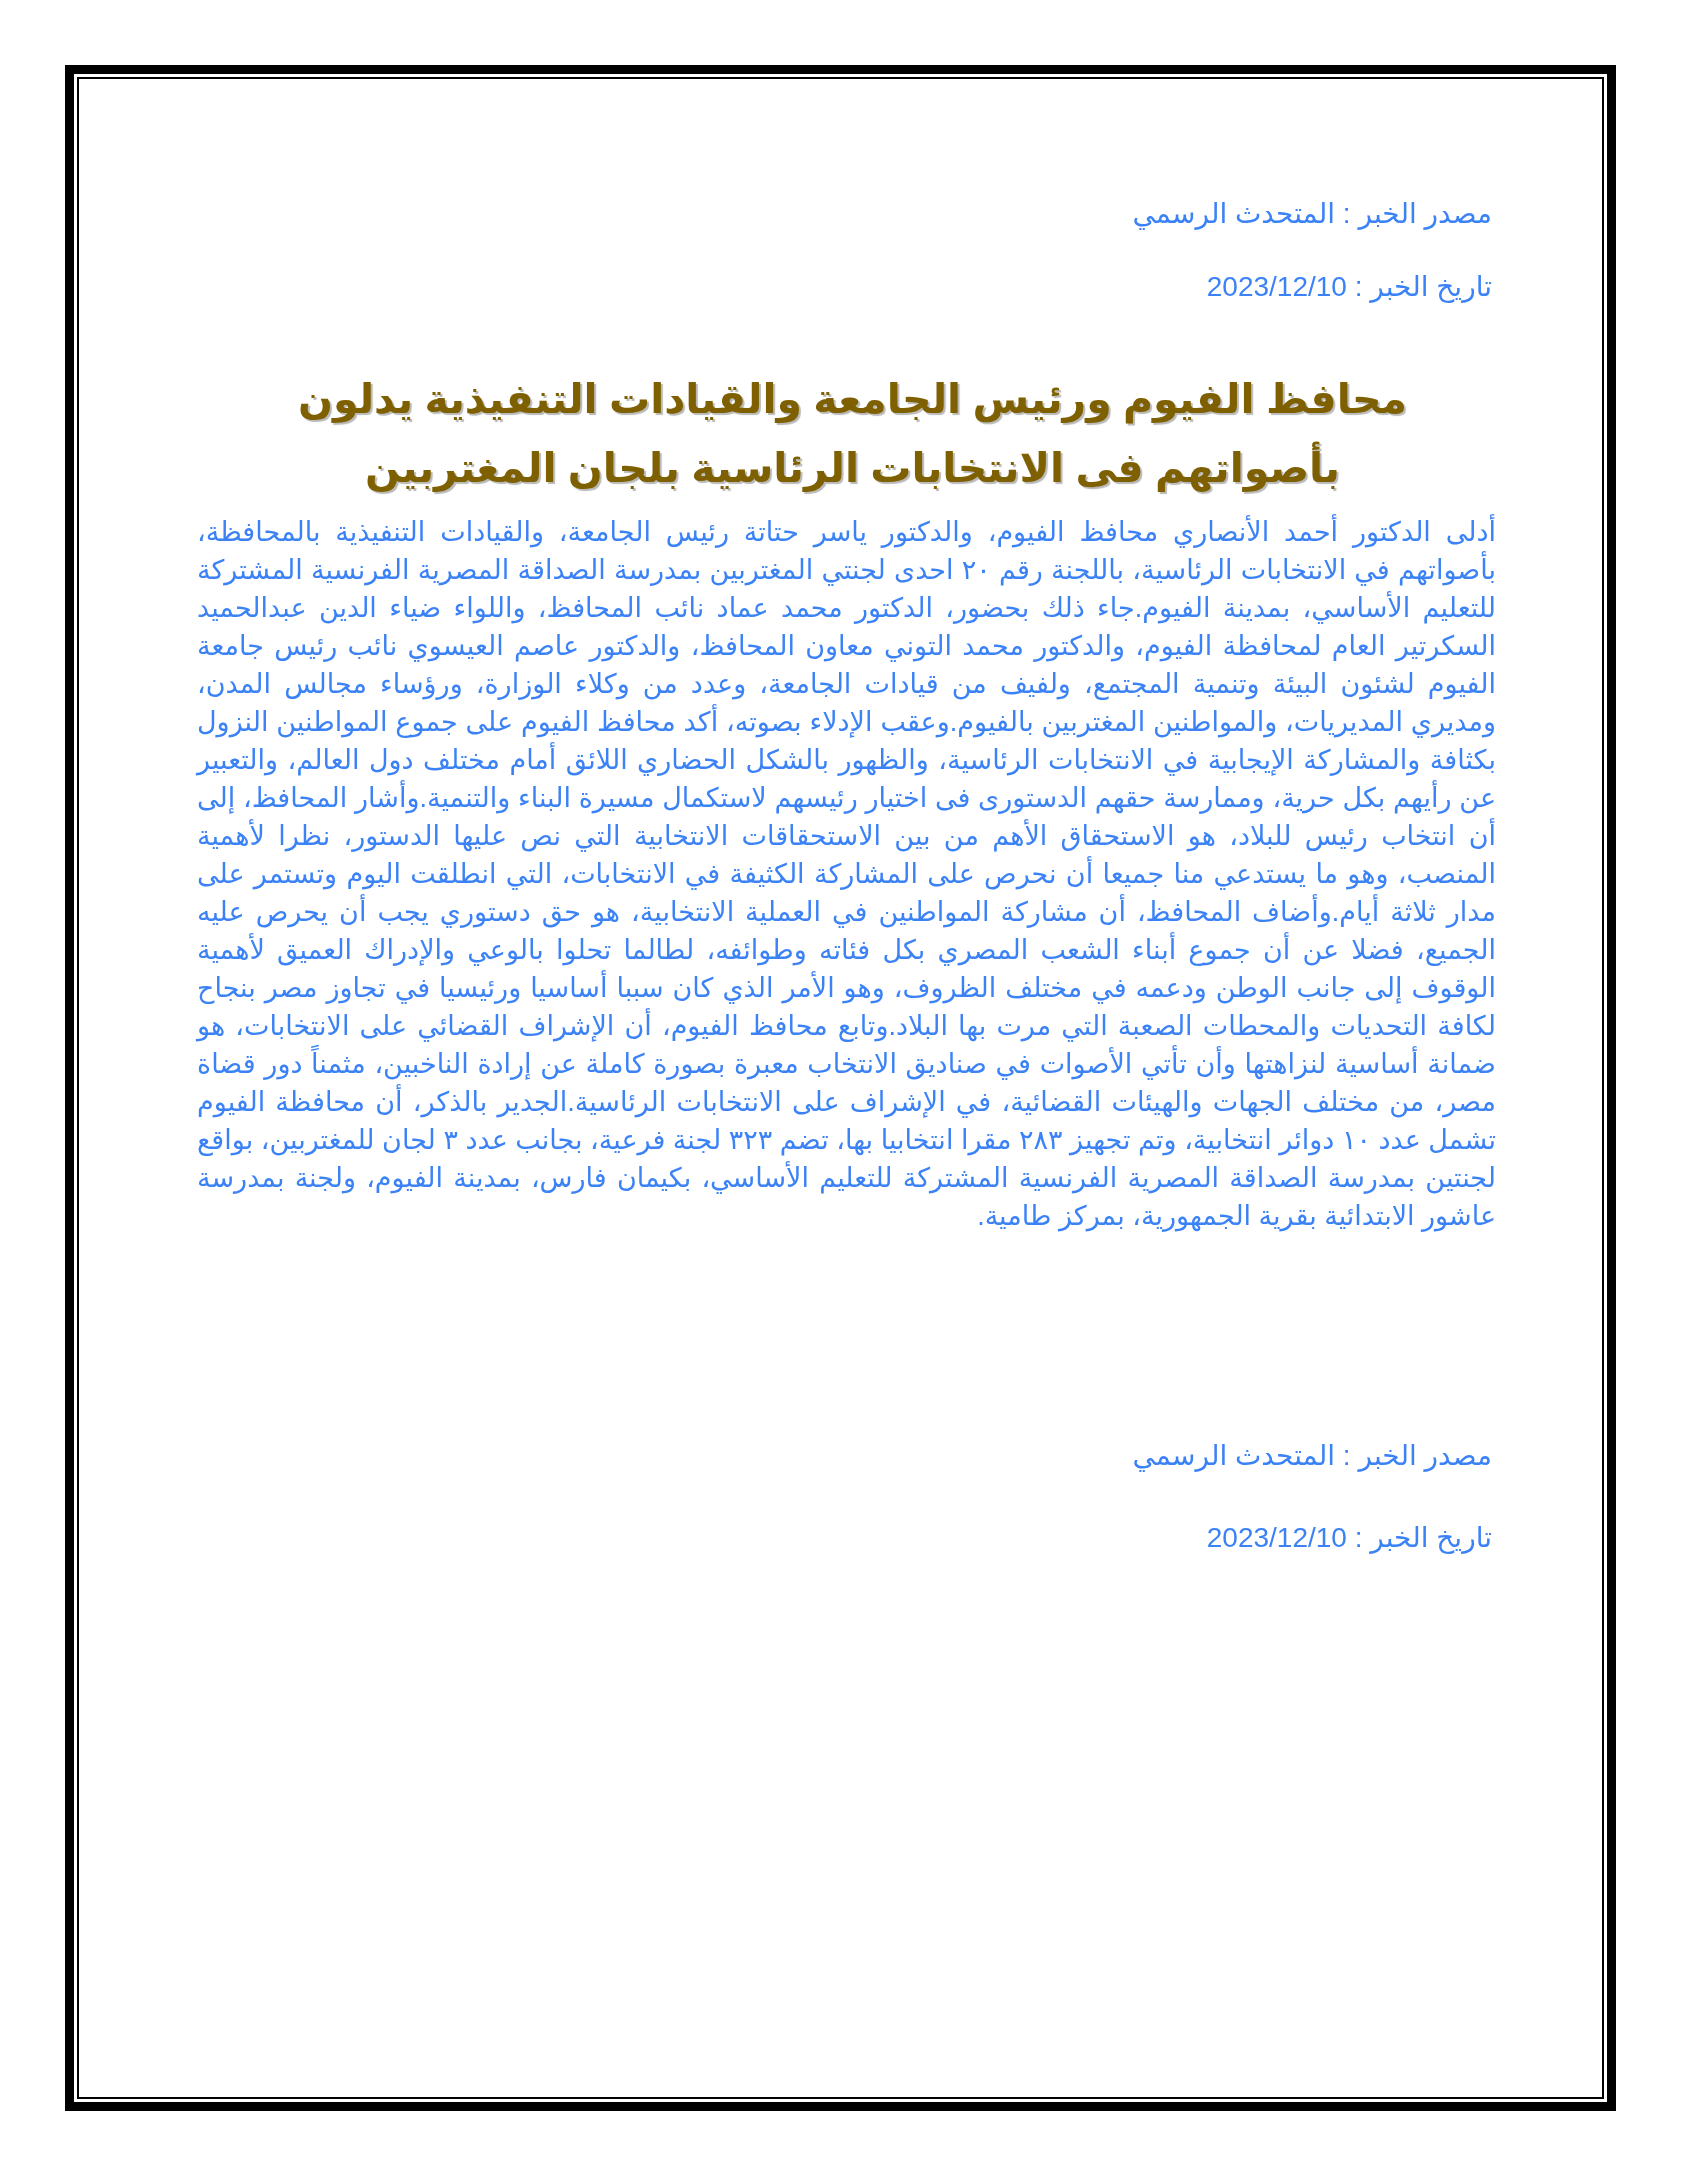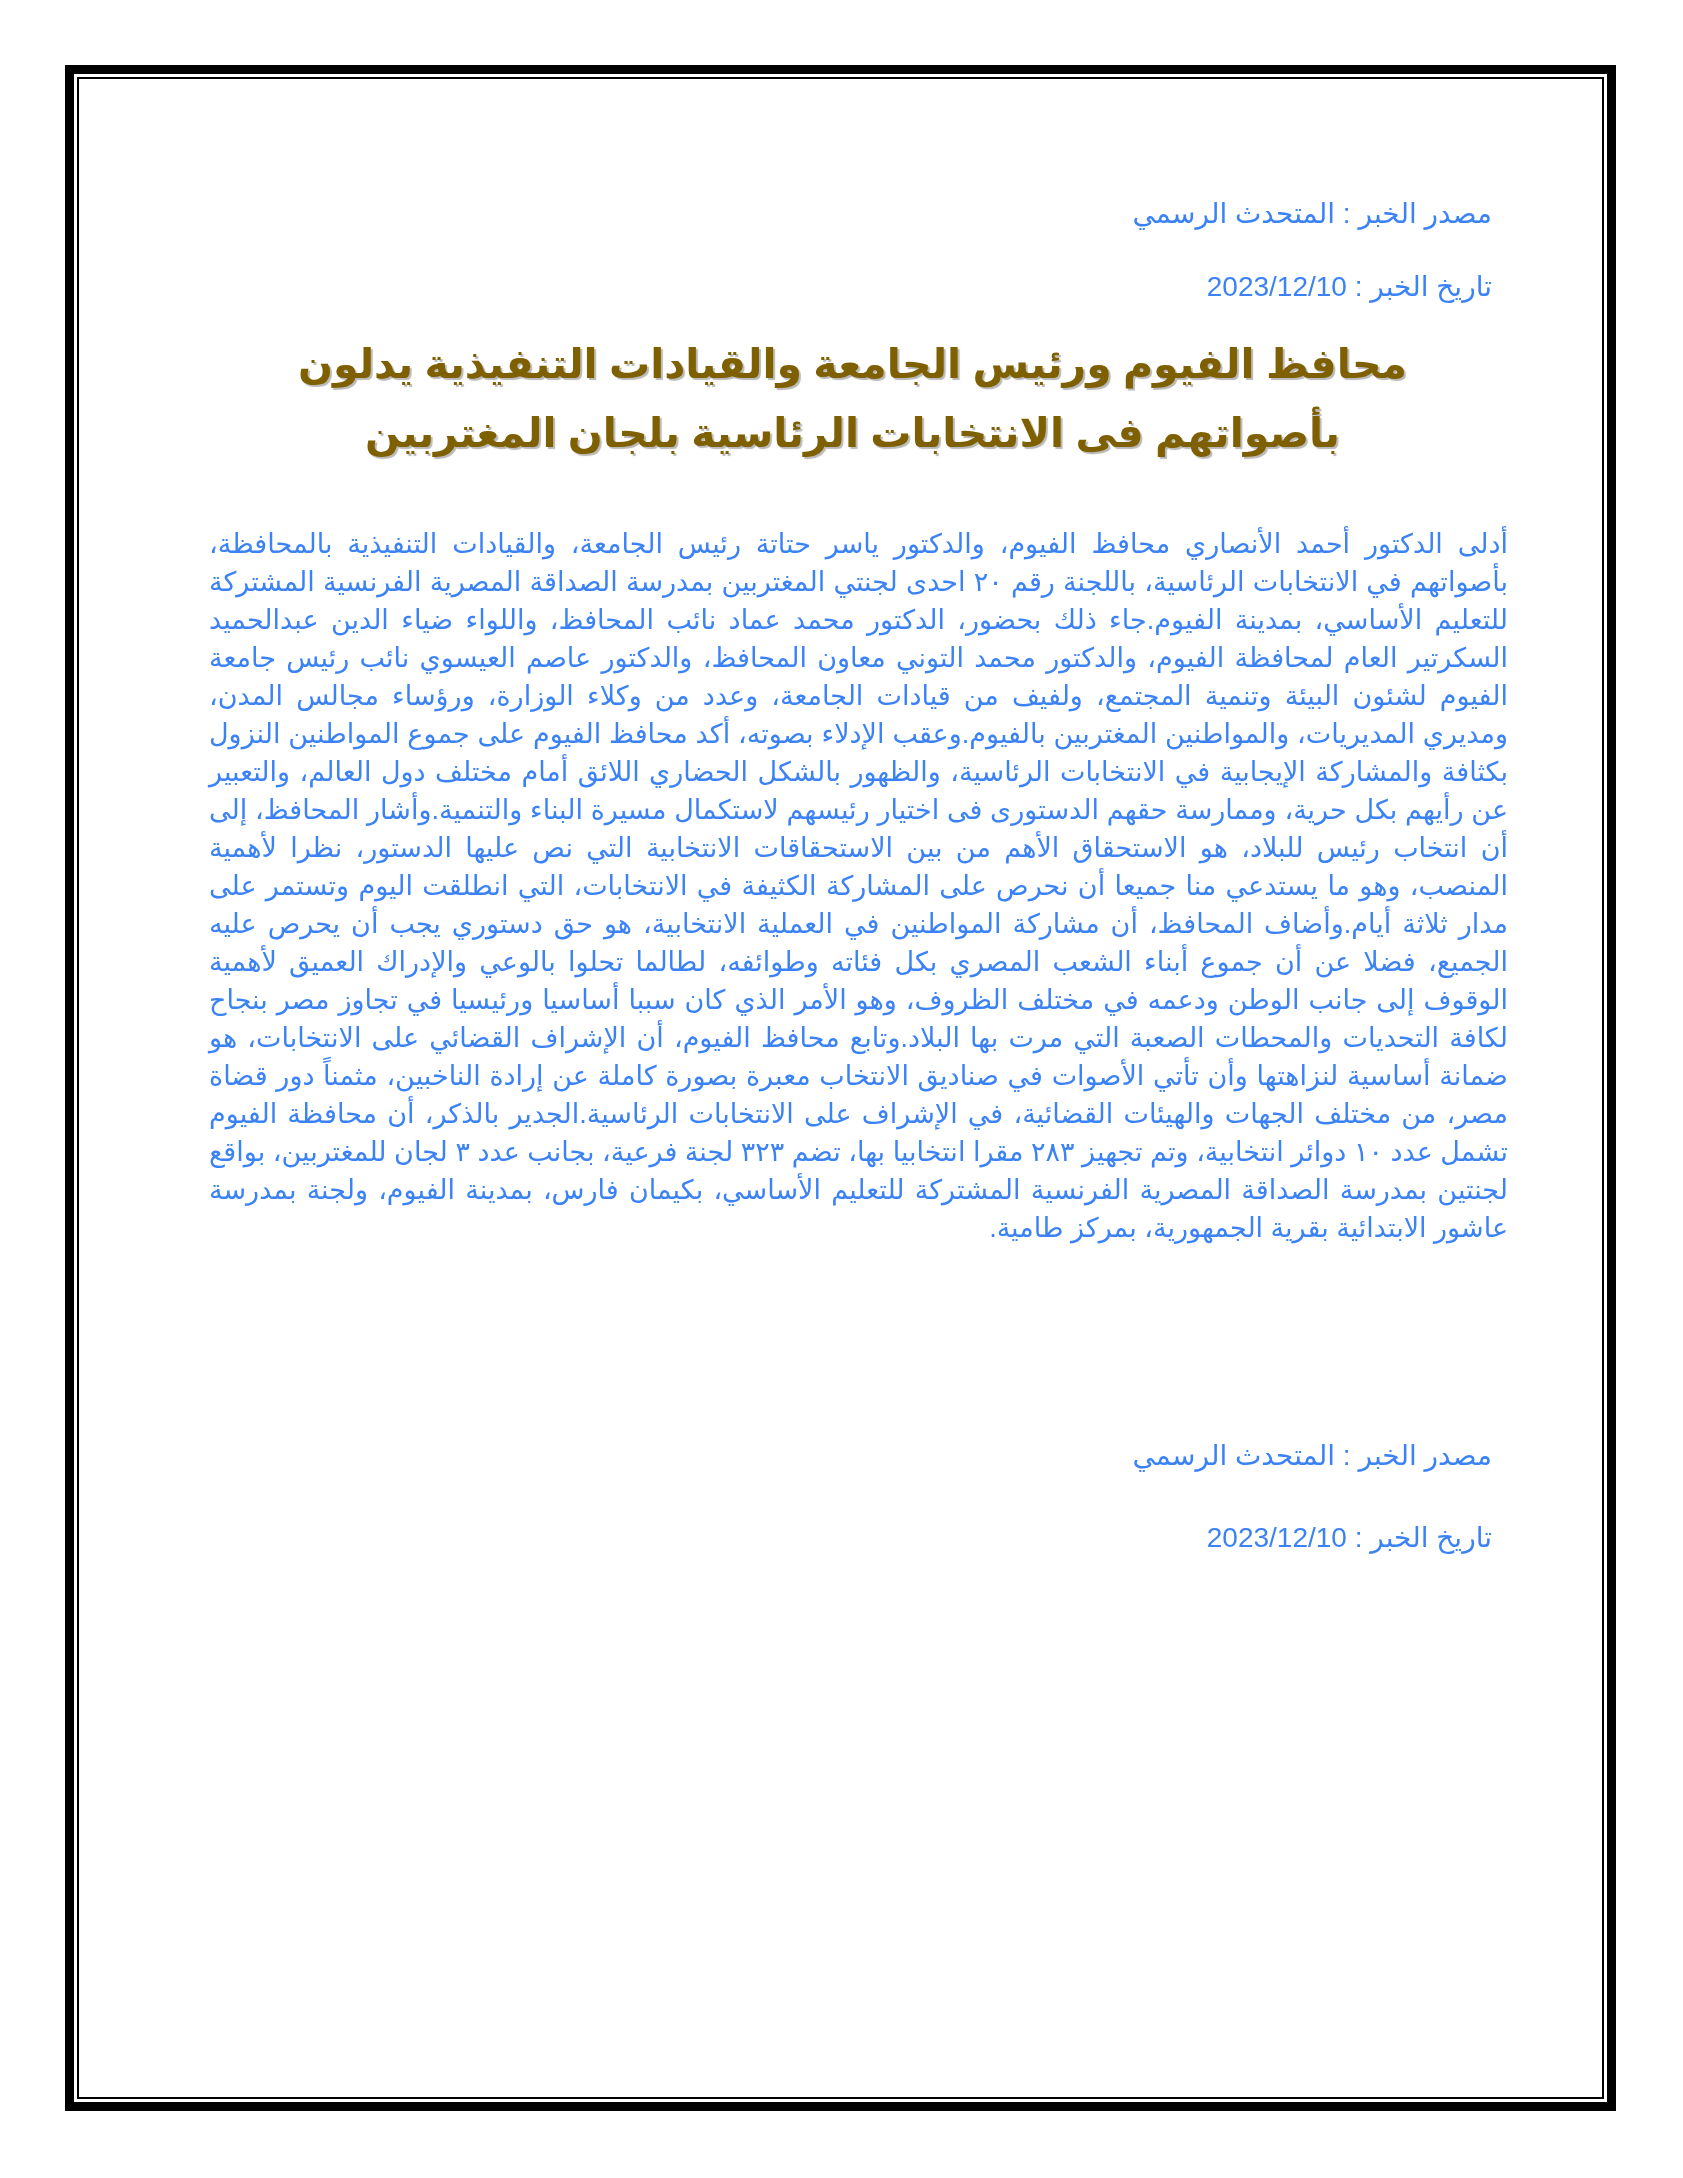--- a/index.html
+++ b/index.html
@@ -14,26 +14,26 @@
   }
   .doc {
     position: absolute; left: 193px; width: 1299px;
     direction: rtl; font-family: "Liberation Sans", "DejaVu Sans", sans-serif;
     color: #3b82f6;
   }
   .meta-line { font-size: 28px; line-height: 38px; text-align: right; margin: 0; }
   #source-top { top: 195px; }
   #date-top { top: 268px; }
   .title {
-    top: 330px; text-align: center; font-weight: bold; font-size: 41px; line-height: 69px;
+    top: 365px; text-align: center; font-weight: bold; font-size: 41px; line-height: 69px;
     color: #7f6000; text-shadow: 2px 2px 1px #b9b9b9; padding: 0 10px;
   }
   .body-text {
     top: 509px; font-size: 27px; line-height: 38px; text-align: justify;
-    text-align-last: right; margin: 16px;
+    text-align-last: right; margin: 4px;
   }
   #source-bottom { top: 1437px; }
   #date-bottom { top: 1519px; }
 </style>
 </head>
 <body>
 
 <div class="page-frame">
   <div class="page-frame-inner"></div>
 </div>

